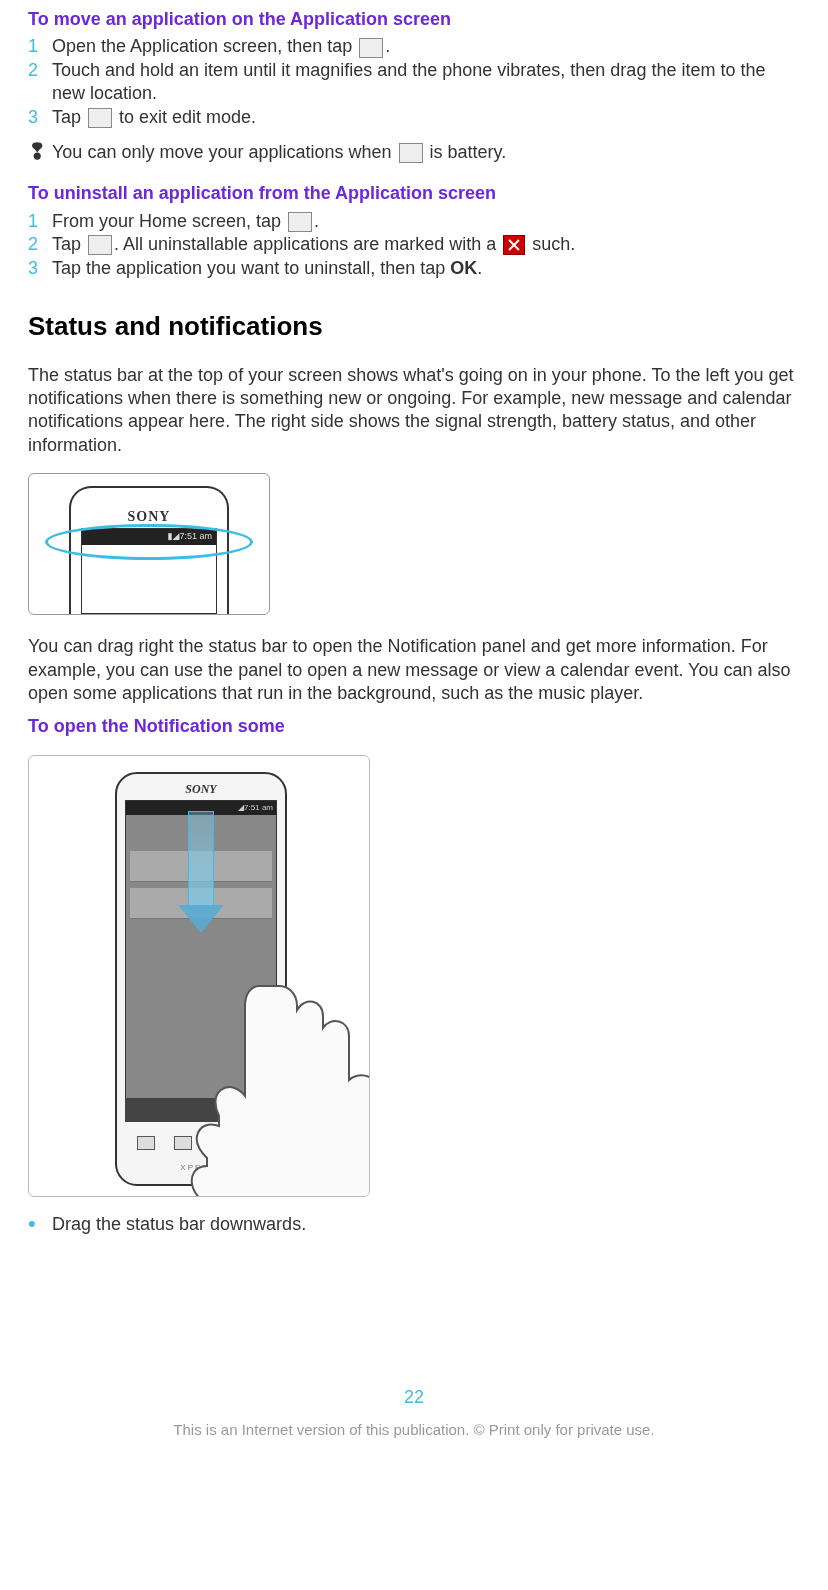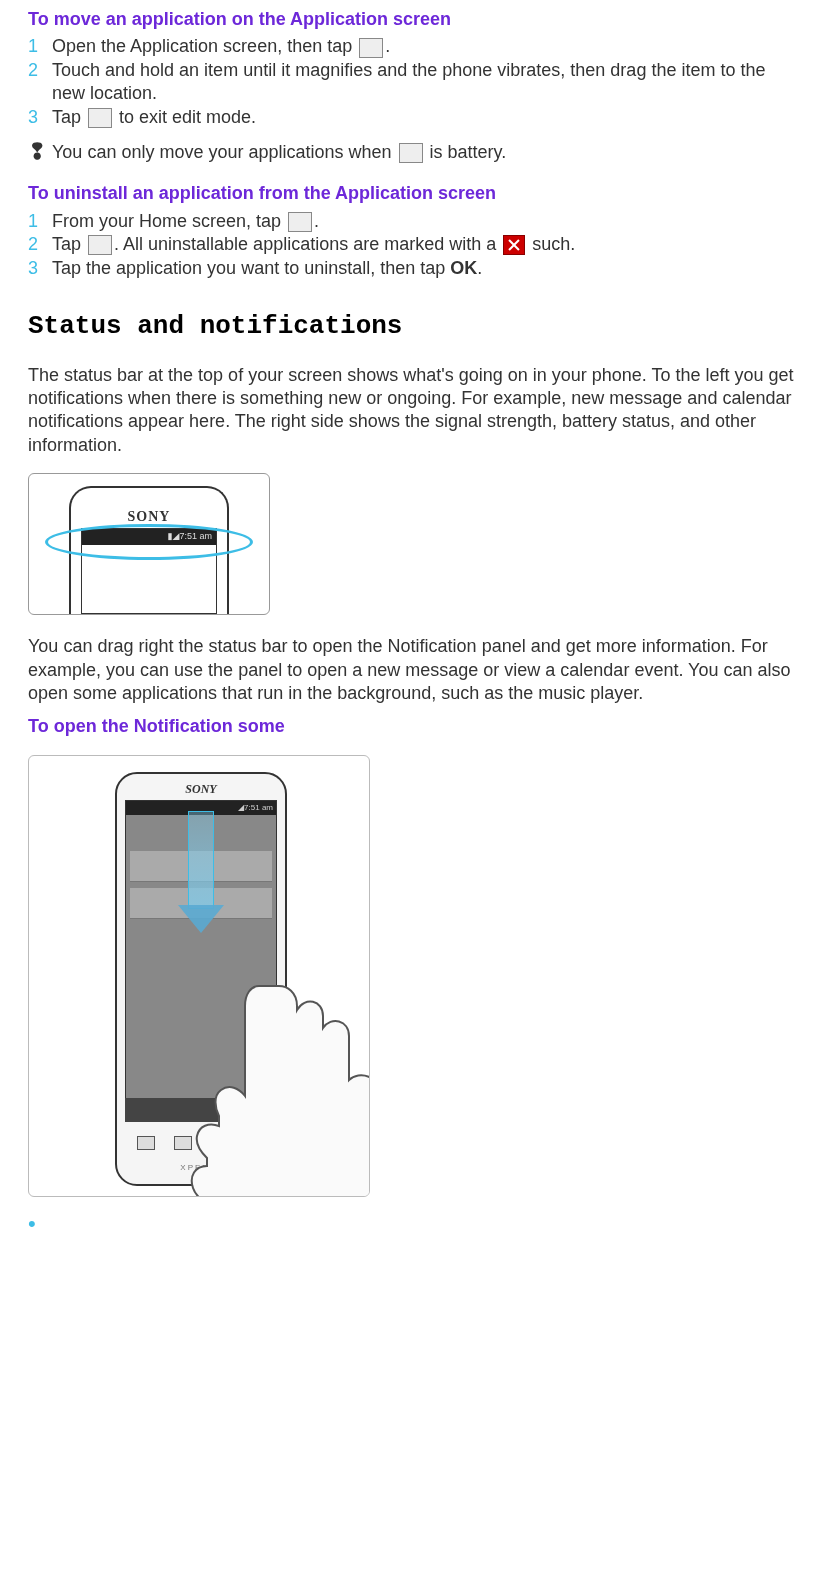--- a/index.html
+++ b/index.html
@@ -79,21 +79,20 @@
     line-height: 1;
   }
   .note-body {
     flex: 1;
   }
   h2.section {
     color: #000;
     font-weight: bold;
     font-size: 26px;
     margin: 30px 0 8px 0;
-    font-family: Liberation Mono, monospace;
   }
   h3.subsection {
     color: #000;
     font-weight: bold;
     font-size: 22px;
     margin: 14px 0 2px 0;
   }
   p.body-text {
     margin: 20px 0 10px 0;
   }
@@ -406,16 +405,21 @@
         <div class="xperia">XPERIA</div>
       </div>
       <svg class="hand" viewBox="0 0 220 250">
         <path d="M100 10 C92 10 86 18 86 30 L86 120 C80 112 70 108 62 114 C54 120 56 132 60 140 L60 150 C50 146 40 150 38 160 C36 170 44 178 48 182 L48 190 C36 190 30 200 34 212 C40 230 80 246 120 246 L200 246 C216 246 222 230 222 214 L222 120 C222 100 200 94 190 104 L190 60 C190 44 172 40 164 52 L164 40 C164 24 146 20 138 34 L138 30 C138 16 128 10 120 10 Z" fill="#fafafa" stroke="#555" stroke-width="2"></path>
       </svg>
     </div>
   </div>
 
   <div class="bullet-row">
     <div class="bullet-mark">•</div>
-  </div>
-
+    <div>Drag the status bar downwards.</div>
+  </div>
+
+  <div class="footer">
+    <div class="page-num">22</div>
+    <div class="disclaimer">This is an Internet version of this publication. © Print only for private use.</div>
+  </div>
 
 </div>
 
 </body></html>

